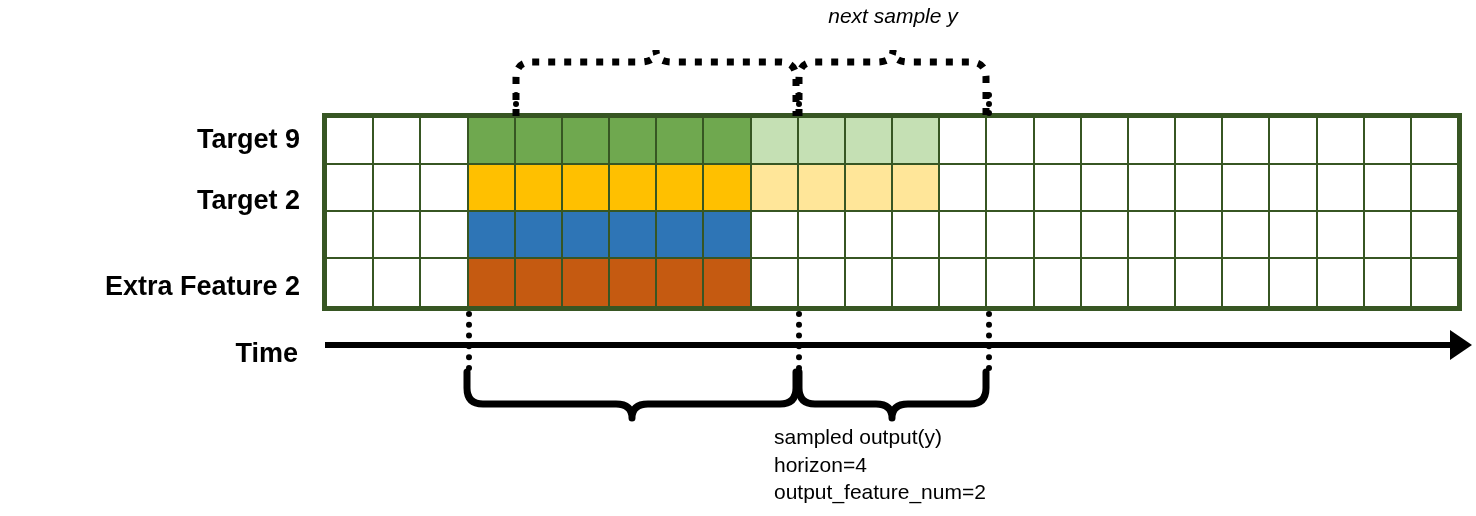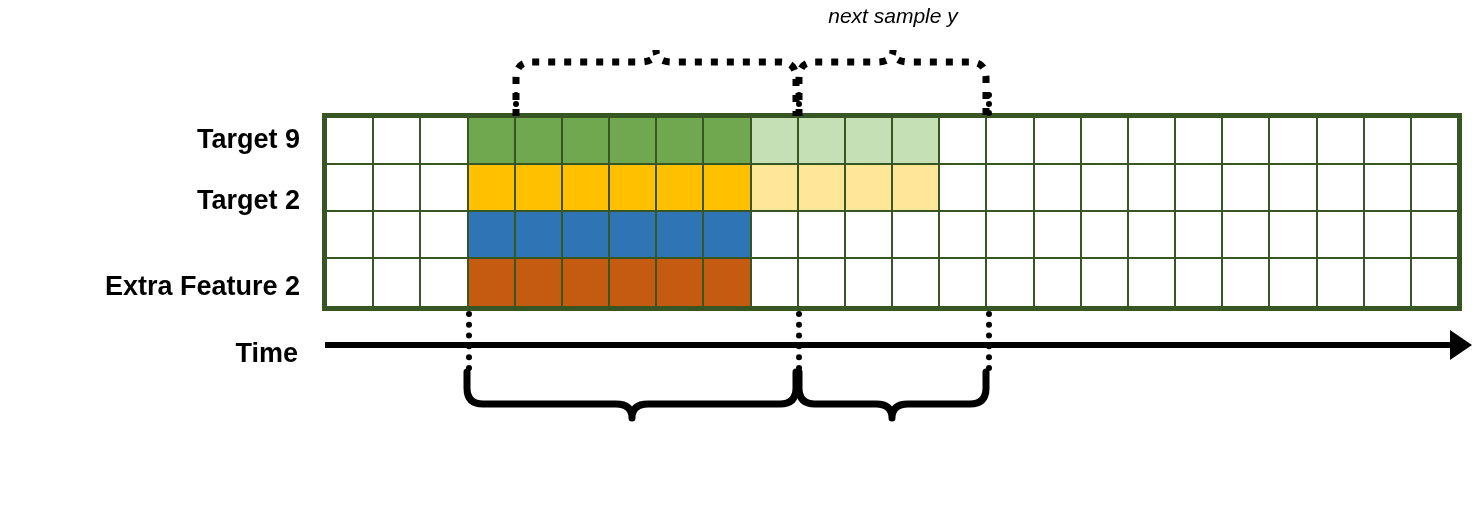--- a/index.html
+++ b/index.html
@@ -223,14 +223,19 @@
 
     <path fill="none" stroke="#000" stroke-width="7" stroke-linecap="butt" stroke-dasharray="7 9" d="M799,116 L799,78 Q799,62 815,62 L877,62 Q893,62 893,50 Q893,62 909,62 L970,62 Q986,62 986,78 L986,116"></path>
 
     <path fill="none" stroke="#000" stroke-width="7" stroke-linecap="round" stroke-linejoin="round" d="M467,372 L467,388 Q467,404 483,404 L616,404 Q632,404 632,418 Q632,404 648,404 L780,404 Q796,404 796,388 L796,372"></path>
 
     <path fill="none" stroke="#000" stroke-width="7" stroke-linecap="round" stroke-linejoin="round" d="M799,372 L799,388 Q799,404 815,404 L876,404 Q892,404 892,418 Q892,404 908,404 L970,404 Q986,404 986,388 L986,372"></path>
   </svg>
 
   <div class="top-caption" style="left:793px;top:4px;width:200px;">next sample y</div>
 
+  <div class="bot-caption" style="left:774px;top:423px;">
+    <div>sampled output(y)</div>
+    <div>horizon=4</div>
+    <div>output_feature_num=2</div>
+  </div>
 
 </div>
 
 </body></html>

